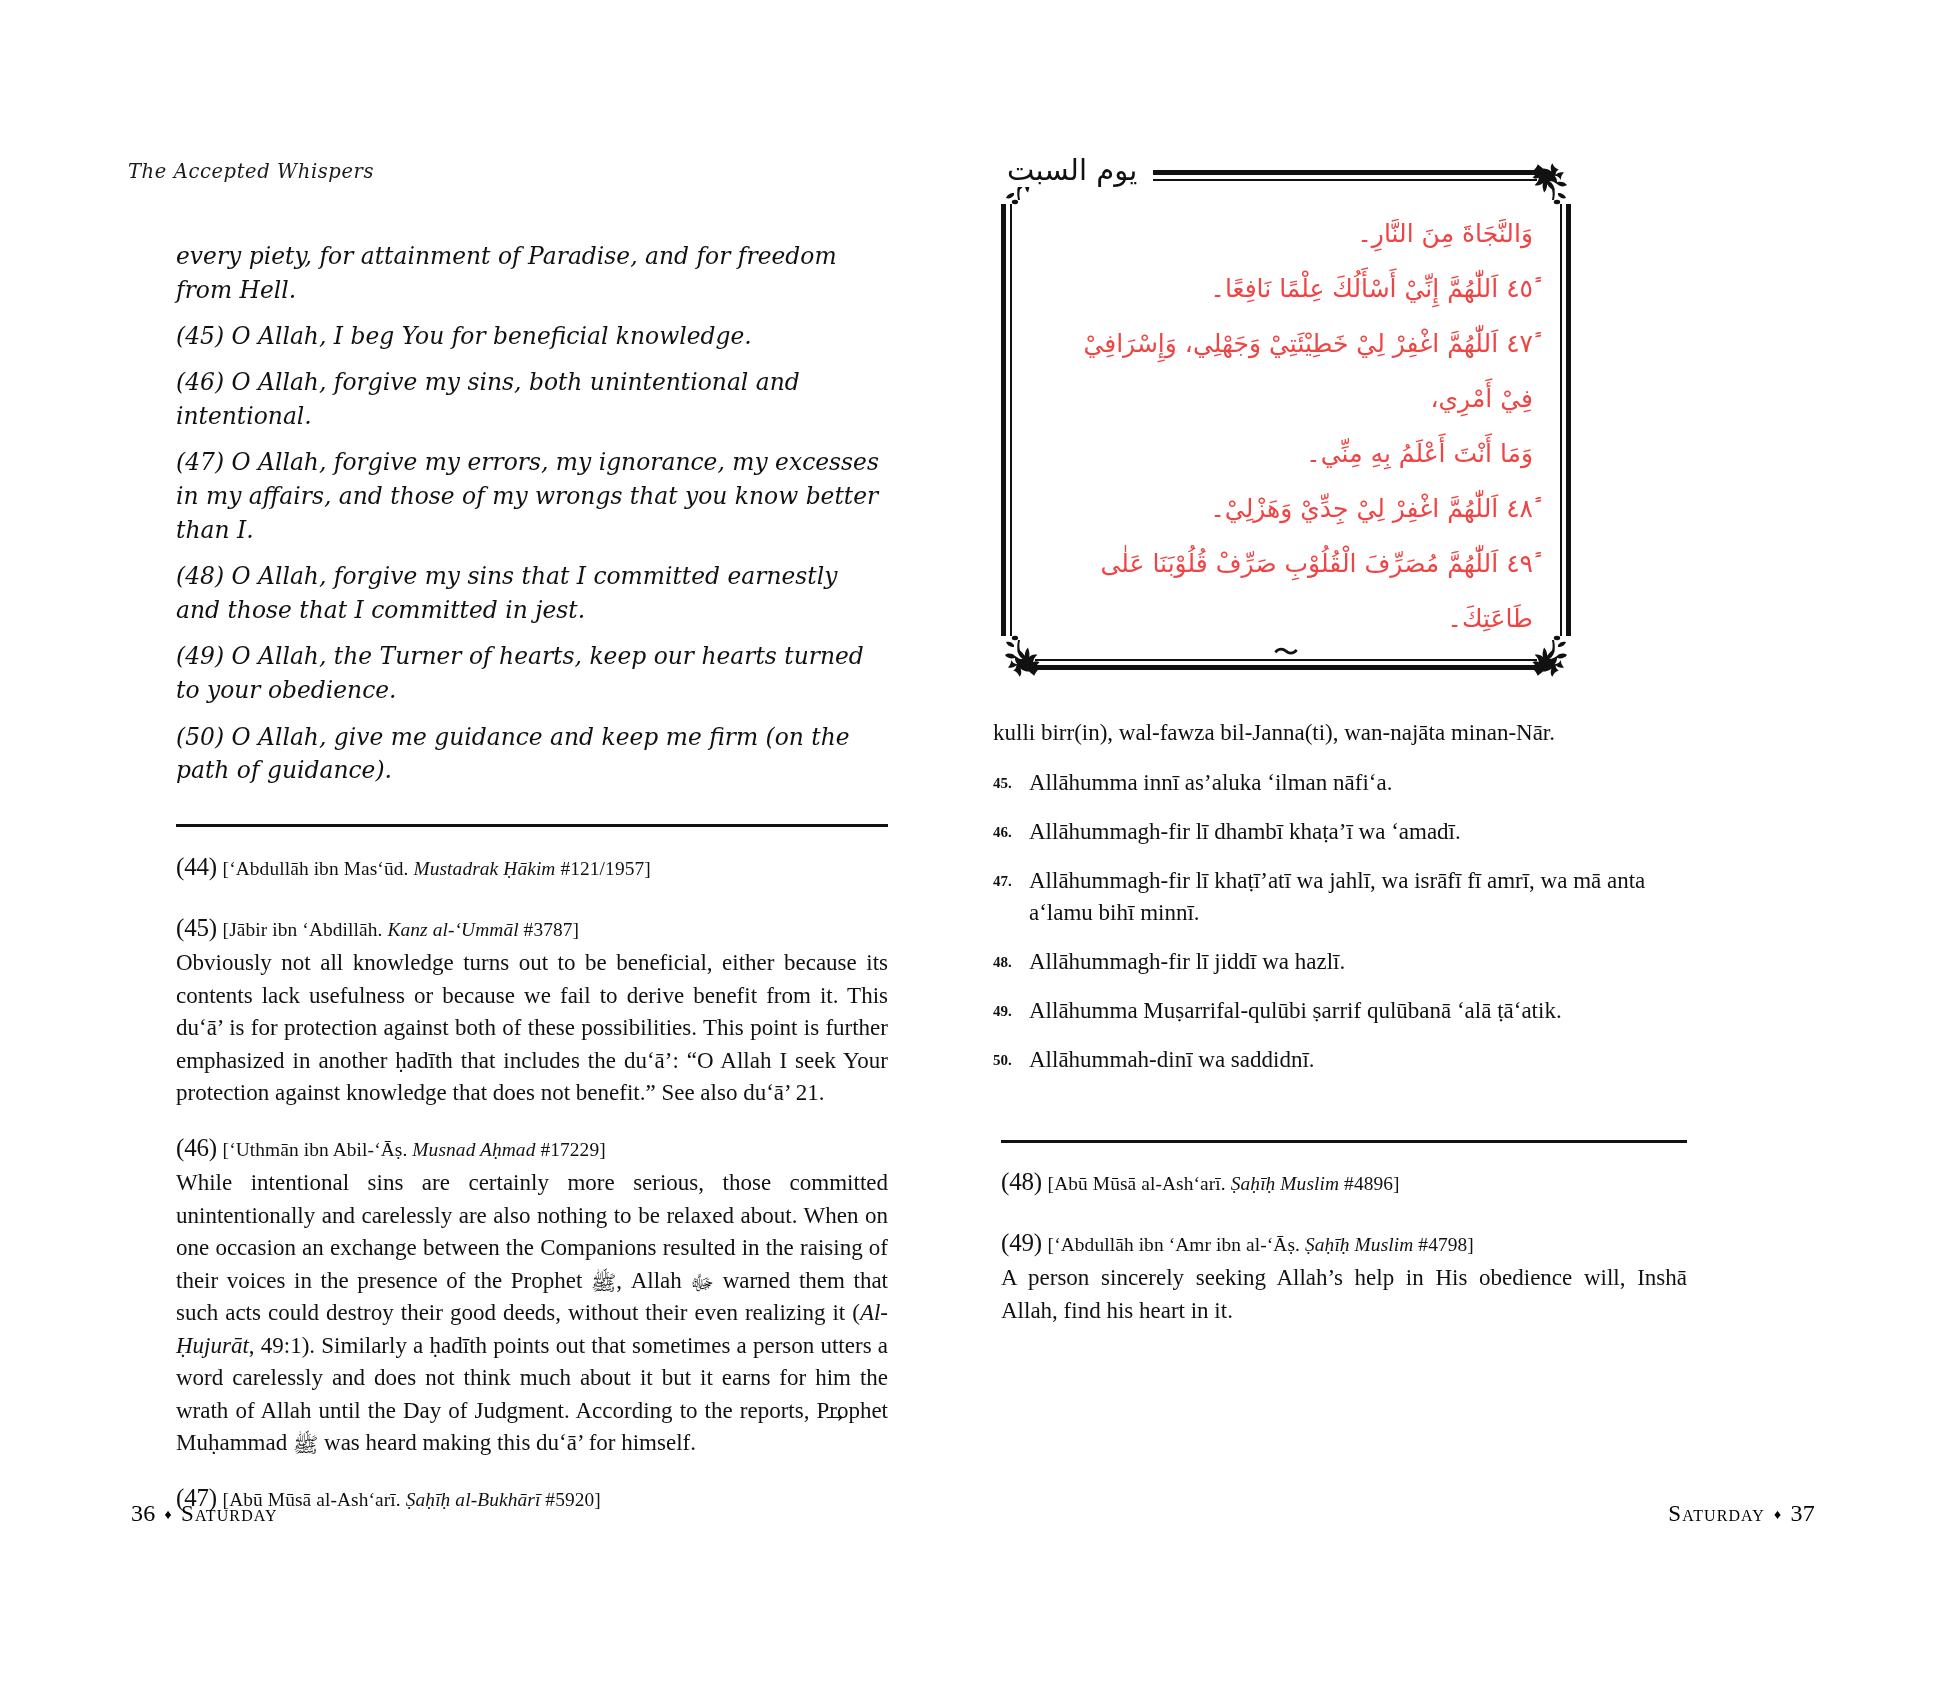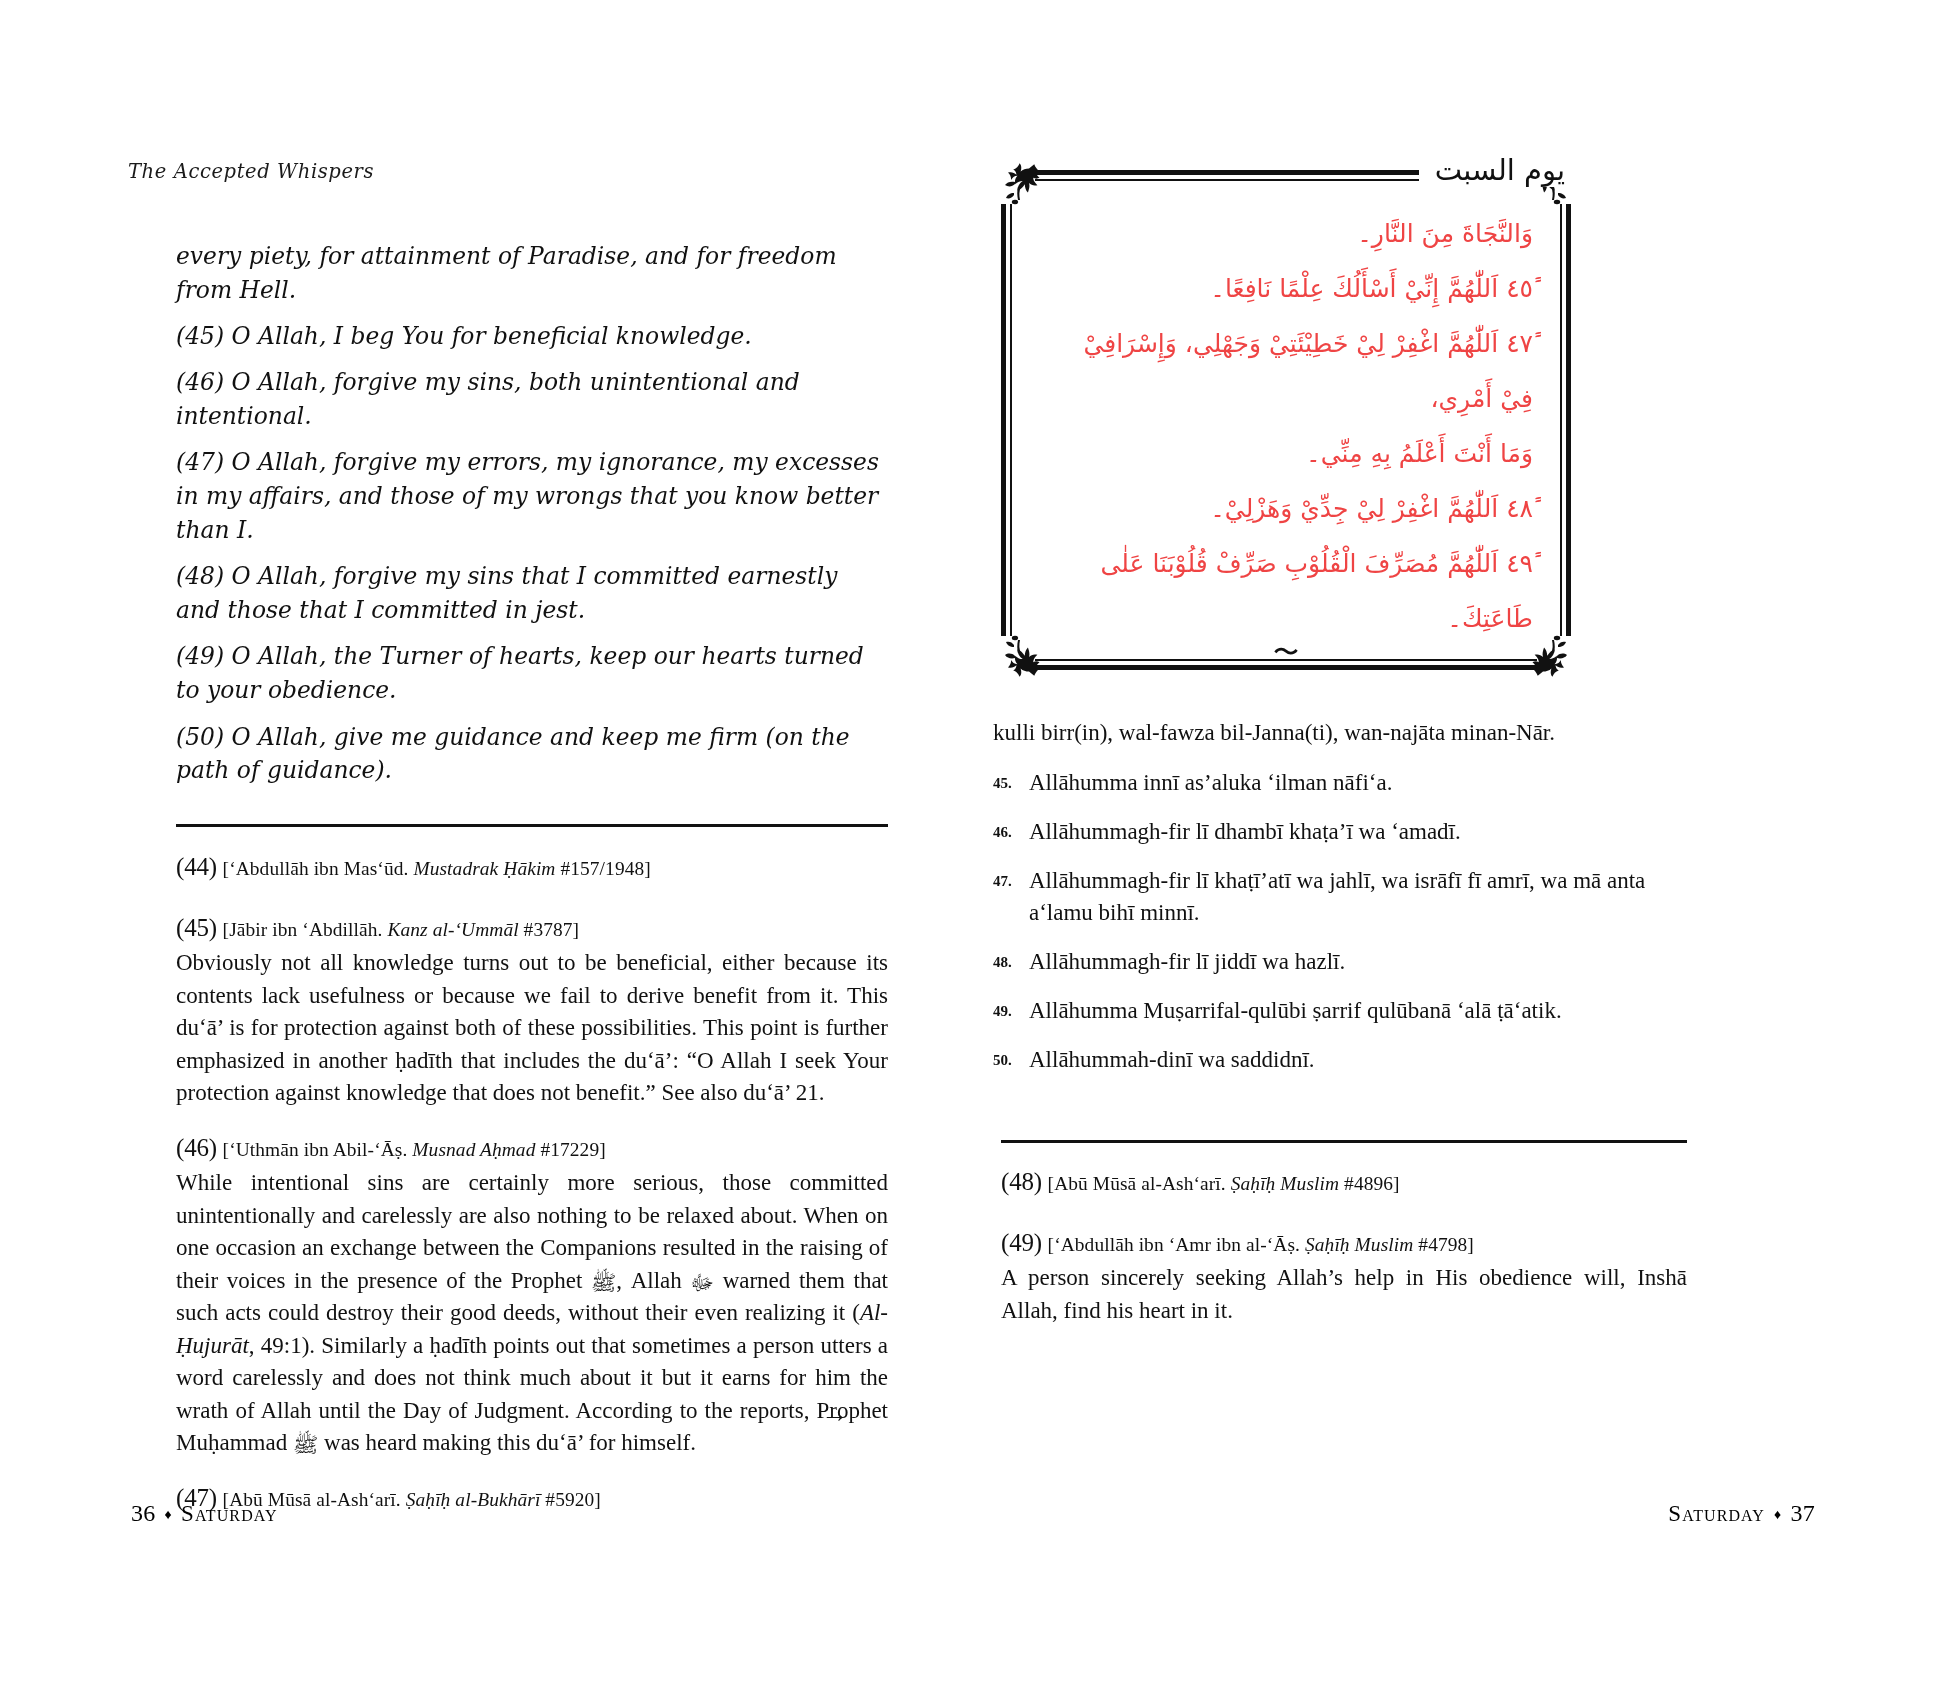--- a/index.html
+++ b/index.html
@@ -156,21 +156,21 @@
   .corner svg { width: 46px; height: 46px; display: block; }
   .c-tl { left: 4px;  top: 2px; }
   .c-tr { right: 4px; top: 2px;  transform: scaleX(-1); }
   .c-bl { left: 4px;  bottom: 2px; transform: scaleY(-1); }
   .c-br { right: 4px; bottom: 2px; transform: scale(-1,-1); }
 
   .header-title-ar {
     position: absolute;
     left: 0; right: 0;
     top: -4px;
-    text-align: right;
+    text-align: left;
     font-family: "DejaVu Sans", sans-serif;
     font-size: 29px;
     line-height: 1;
     color: #111;
     direction: rtl;
   }
   .header-title-ar .maskwhite {
     background: #ffffff;
     padding: 0 16px;
   }
@@ -257,21 +257,21 @@
       <p class="trans-p">(46) O Allah, forgive my sins, both unintentional and intentional.</p>
       <p class="trans-p">(47) O Allah, forgive my errors, my ignorance, my excesses in my affairs, and those of my wrongs that you know better than I.</p>
       <p class="trans-p">(48) O Allah, forgive my sins that I committed earnestly and those that I committed in jest.</p>
       <p class="trans-p">(49) O Allah, the Turner of hearts, keep our hearts turned to your obedience.</p>
       <p class="trans-p">(50) O Allah, give me guidance and keep me firm (on the path of guidance).</p>
 
       <div class="rule-thick"></div>
 
       <div class="note note-ref-only">
         <span class="num">(44)</span>
-        <span class="ref"><span>[ʻAbdullāh ibn Masʻūd. </span><i>Mustadrak Ḥākim</i><span> #157/1948]</span></span>
+        <span class="ref"><span>[ʻAbdullāh ibn Masʻūd. </span><i>Mustadrak Ḥākim</i><span> #121/1957]</span></span>
       </div>
 
       <div class="note">
         <span class="num">(45)</span>
         <span class="ref"><span>[Jābir ibn ʻAbdillāh. </span><i>Kanz al-ʻUmmāl</i><span> #3787]</span></span>
         <span class="body">Obviously not all knowledge turns out to be beneficial, either because its contents lack usefulness or because we fail to derive benefit from it. This duʻā’ is for protection against both of these possibilities. This point is further emphasized in another ḥadīth that includes the duʻā’: “O Allah I seek Your protection against knowledge that does not benefit.” See also duʻā’ 21.</span>
       </div>
 
       <div class="note">
         <span class="num">(46)</span>

